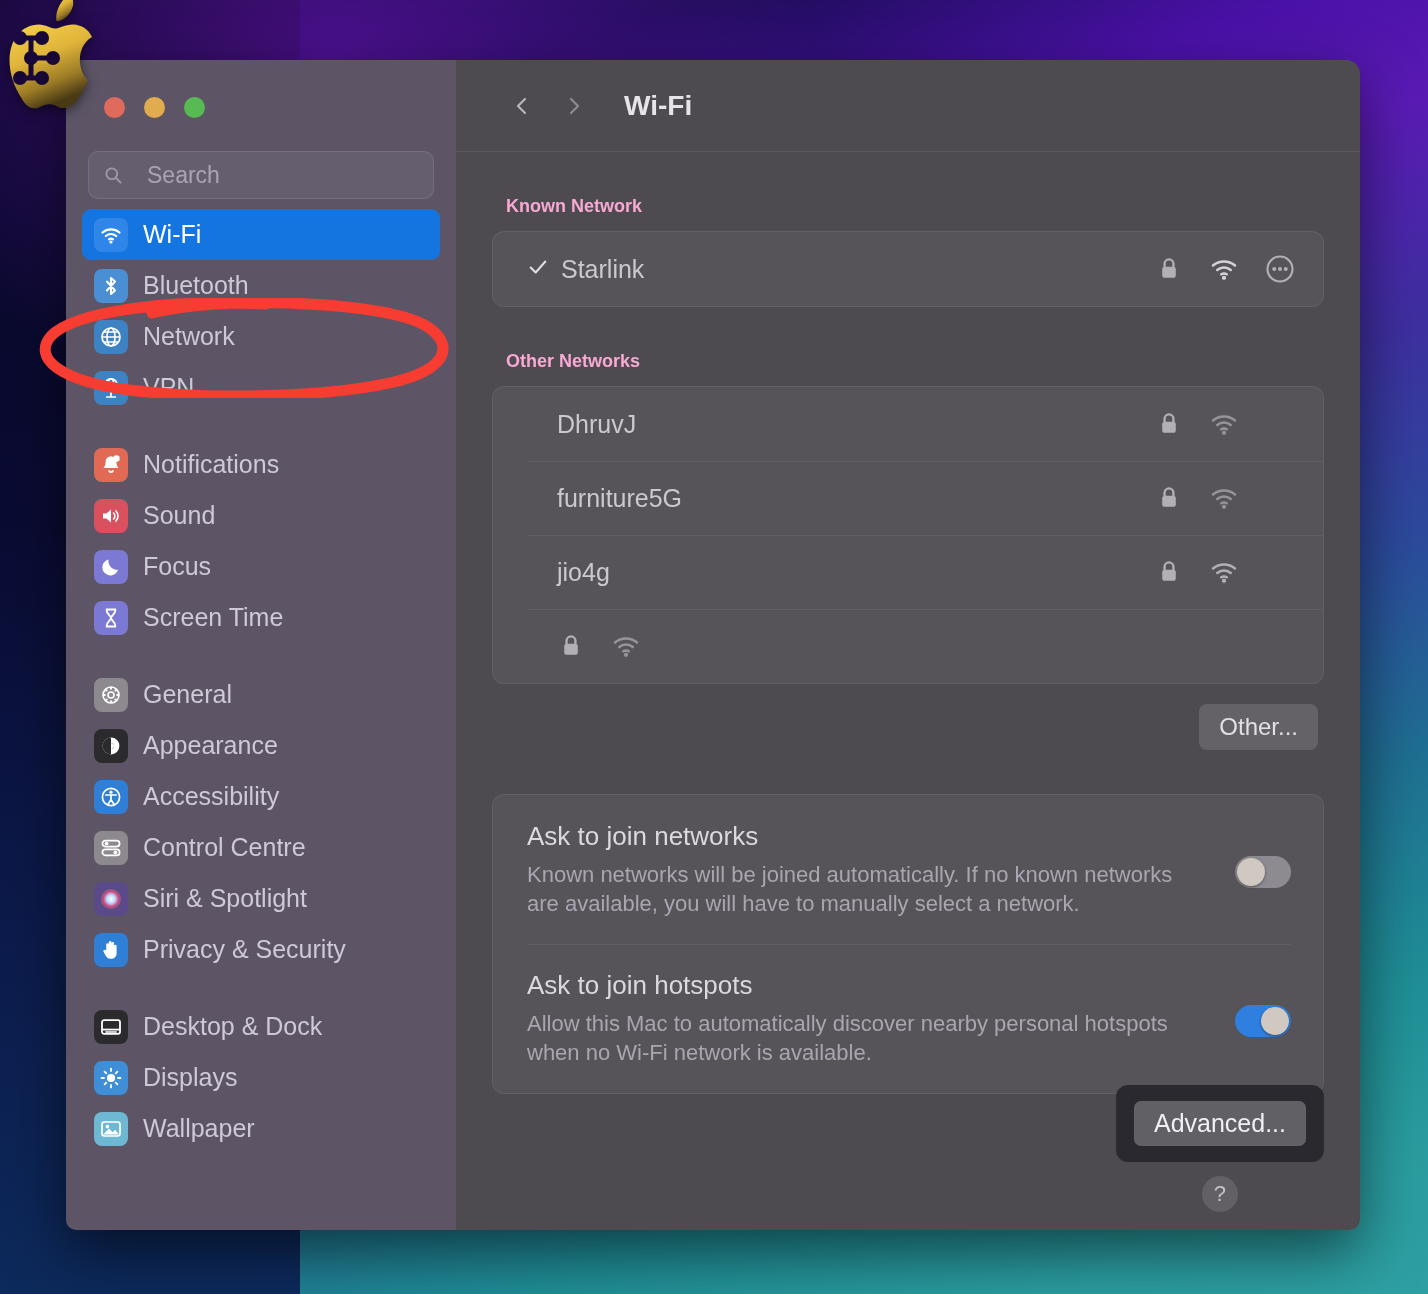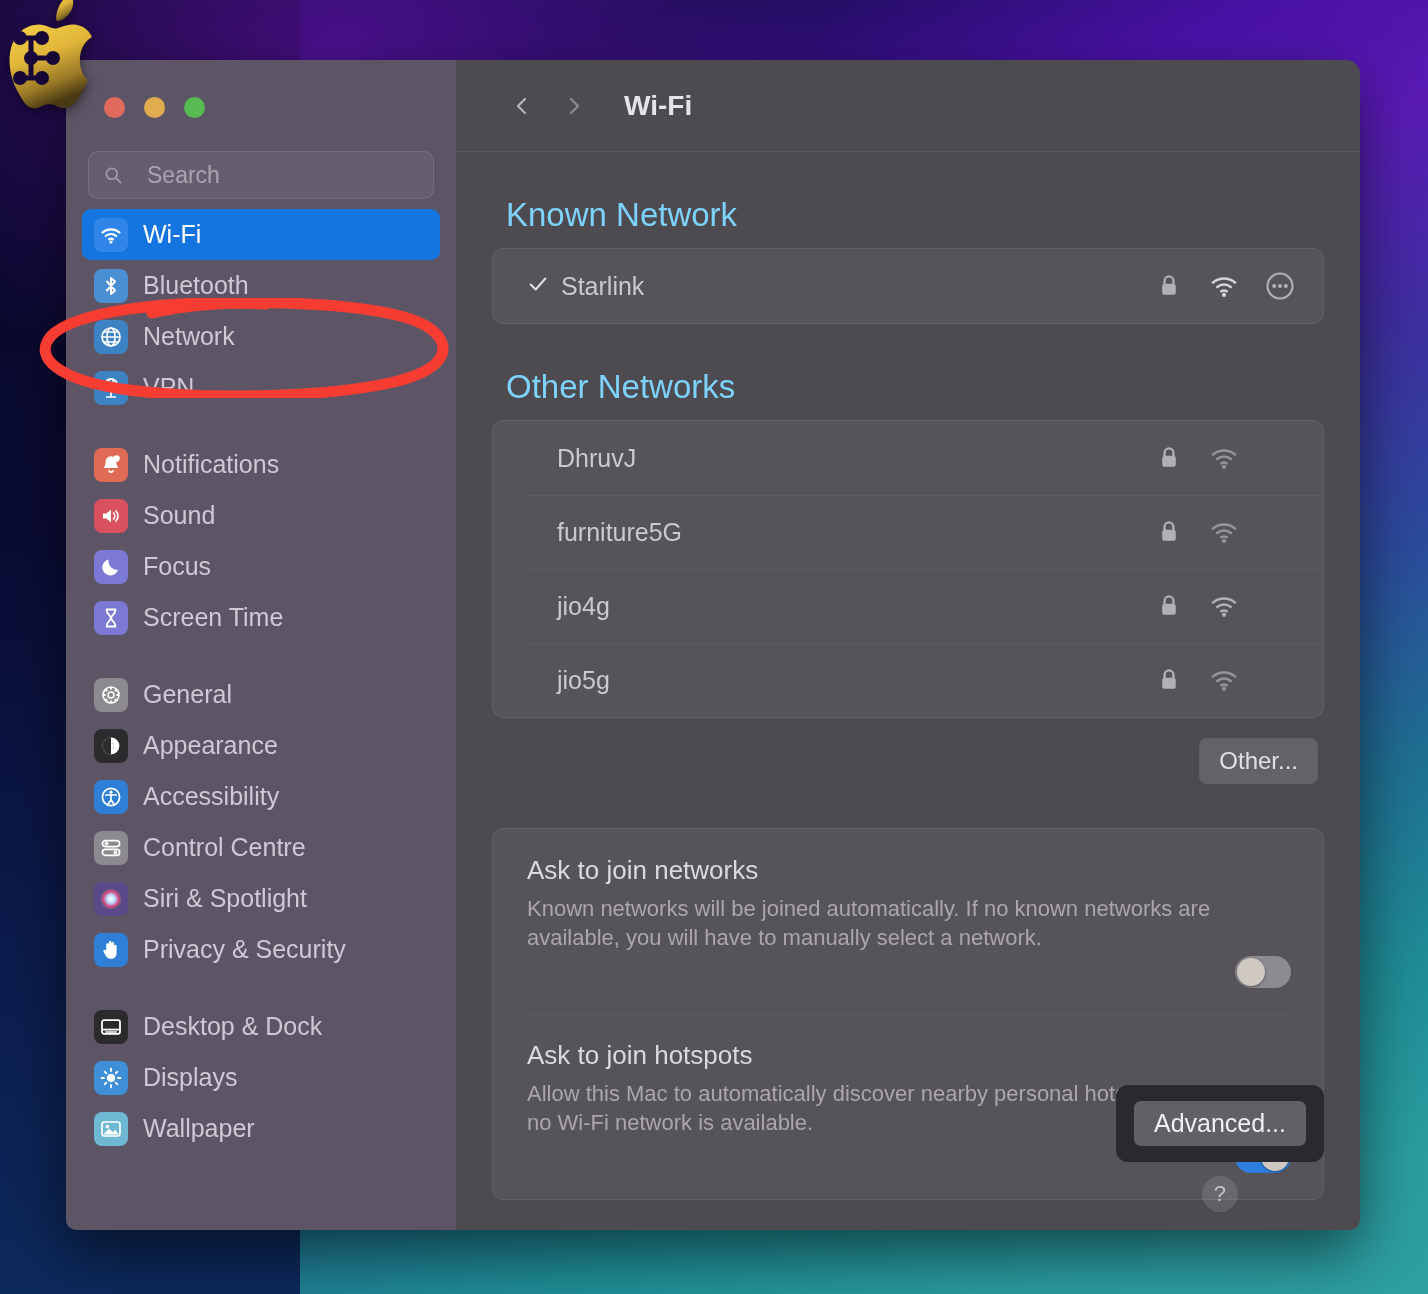--- a/index.html
+++ b/index.html
@@ -141,21 +141,21 @@
   }
   .chev svg { width: 24px; height: 24px; }
   #win-title {
     font-size: 28px; font-weight: bold; color: #e6e3e9;
     margin-left: 24px;
   }
 
   #content { flex: 1; overflow: hidden; padding: 0 36px; position: relative; }
 
   .sec-head {
-    font-size: 33px; font-weight: normal; color: #7dd3fc;
+    font-size: 18px; font-weight: bold; color: #f9a8d4;
     padding: 44px 0 14px 14px;
   }
   .card {
     background: #565459;
     border: 1px solid rgba(255,255,255,.07);
     border-radius: 12px;
     overflow: hidden;
   }
   .netrow {
     display: flex; align-items: center;
@@ -177,24 +177,23 @@
   #other-btn {
     background: rgba(255,255,255,.13);
     border: none; border-radius: 8px;
     color: #e2dee6; font-size: 24px;
     font-family: "Liberation Sans", sans-serif;
     padding: 9px 20px;
   }
 
   #prefs-card { margin-top: 44px; }
   .prefrow {
-    display: flex; align-items: flex-end;
+    display: flex; align-items: center;
     padding: 26px 32px 26px 34px;
     position: relative;
-    flex-direction: column;
   }
   .prefrow + .prefrow::before {
     content:""; position:absolute; left:34px; right:32px; top:0;
     height:1px; background: rgba(255,255,255,.06);
   }
   .preftext { flex: 1; padding-right: 40px; }
   .preftitle { font-size: 26px; color: #dcd8e0; margin-bottom: 8px; }
   .prefdesc { font-size: 22px; color: #aaa5b0; line-height: 1.32; max-width: 740px; }
 
   .toggle {
@@ -606,21 +605,20 @@
                   <path d="M6.6 12.8a8.6 8.6 0 0 1 10.8 0"></path>
                   <path d="M9.8 16.2a4.2 4.2 0 0 1 4.4 0"></path>
                 </g>
                 <circle cx="12" cy="19.1" r="1.7" fill="#d6d2da"></circle>
               </svg>
               <span style="width:30px"></span>
             </span>
           </div>
           <div class="netrow">
             <span class="check"></span>
-            <span class="netname">jio5g</span>
             <span class="rowicons">
               <svg width="28" height="28" viewBox="0 0 24 24">
                 <path d="M8.2 10V7.6a3.8 3.8 0 0 1 7.6 0V10" fill="none" stroke="#cdc9d1" stroke-width="2" stroke-linecap="round"></path>
                 <rect x="6.2" y="10" width="11.6" height="9.6" rx="2.2" fill="#cdc9d1"></rect>
               </svg>
               <svg width="30" height="30" viewBox="0 0 24 24" style="opacity:0.5">
                 <g fill="none" stroke="#d6d2da" stroke-width="2" stroke-linecap="round">
                   <path d="M3.2 9.2a13.5 13.5 0 0 1 17.6 0"></path>
                   <path d="M6.6 12.8a8.6 8.6 0 0 1 10.8 0"></path>
                   <path d="M9.8 16.2a4.2 4.2 0 0 1 4.4 0"></path>

